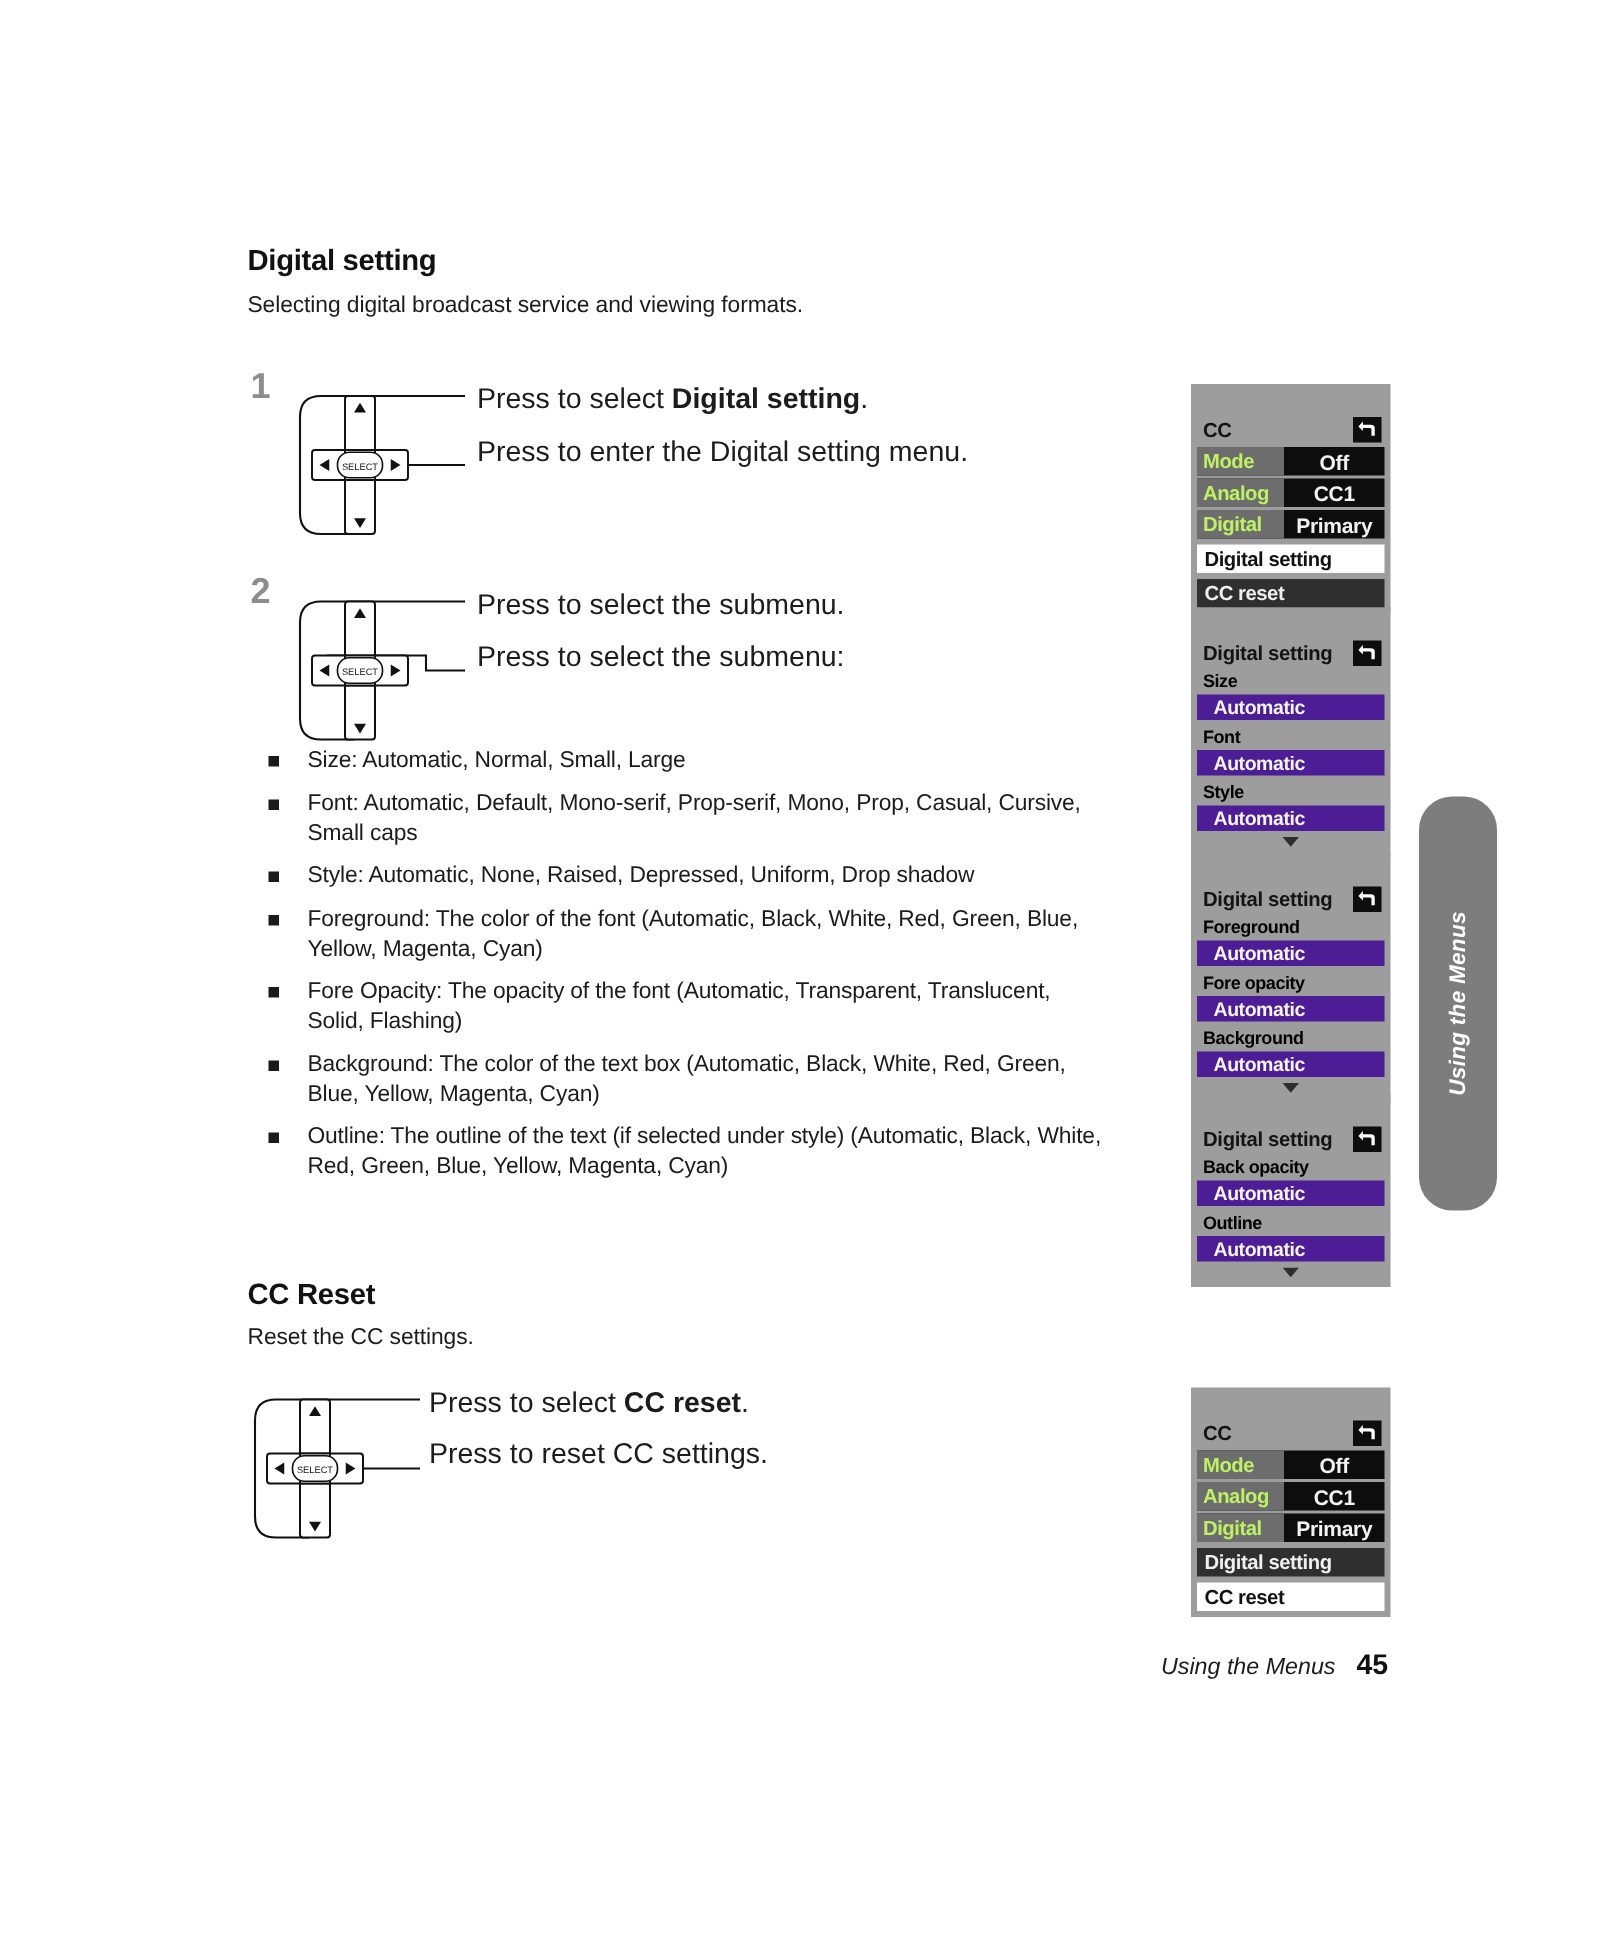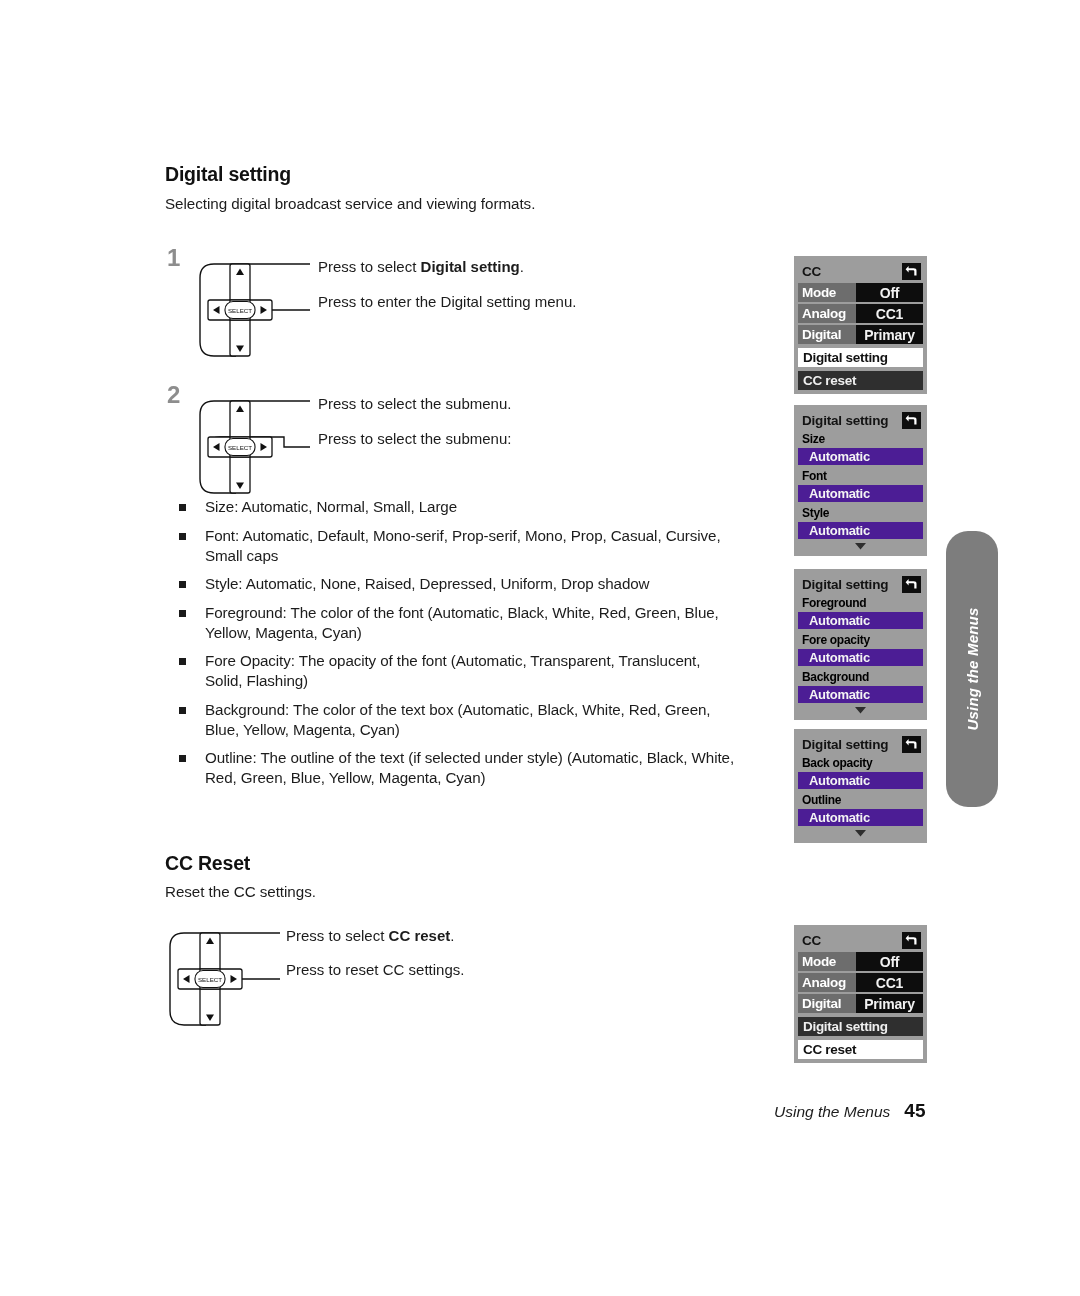--- a/index.html
+++ b/index.html
@@ -48,21 +48,21 @@
   }
 
   
   .navpad {
     position: absolute;
   }
 
   
   .step-text {
     position: absolute;
-    font-size: 15px;
+    font-size: 19px;
     line-height: 20px;
     color: #1c1c1c;
     white-space: nowrap;
   }
   .step-text b { font-weight: bold; }
 
   
   .bullets {
     position: absolute;
     left: 175px;
@@ -83,21 +83,21 @@
     top: 7px;
     width: 7px;
     height: 7px;
     background: #1a1a1a;
   }
 
   
   .osd {
     position: absolute;
     background: #9d9d9d;
-    padding: 5px 4px 4px 4px;
+    padding: 20px 4px 4px 4px;
     box-sizing: border-box;
   }
   .osd-title {
     display: flex;
     align-items: center;
     justify-content: space-between;
     height: 20px;
     padding: 0 2px 0 4px;
     box-sizing: border-box;
   }
@@ -121,21 +121,21 @@
   .row-split {
     display: flex;
     height: 19px;
     margin-top: 2px;
     background: #0d0d0d;
     align-items: stretch;
   }
   .row-split .lbl {
     width: 58px;
     background: #6d6d6d;
-    color: #ffffff;
+    color: #bef264;
     font-size: 13.5px;
     font-weight: bold;
     display: flex;
     align-items: center;
     padding-left: 4px;
     box-sizing: border-box;
     letter-spacing: -0.3px;
   }
   .row-split .val {
     flex: 1;

